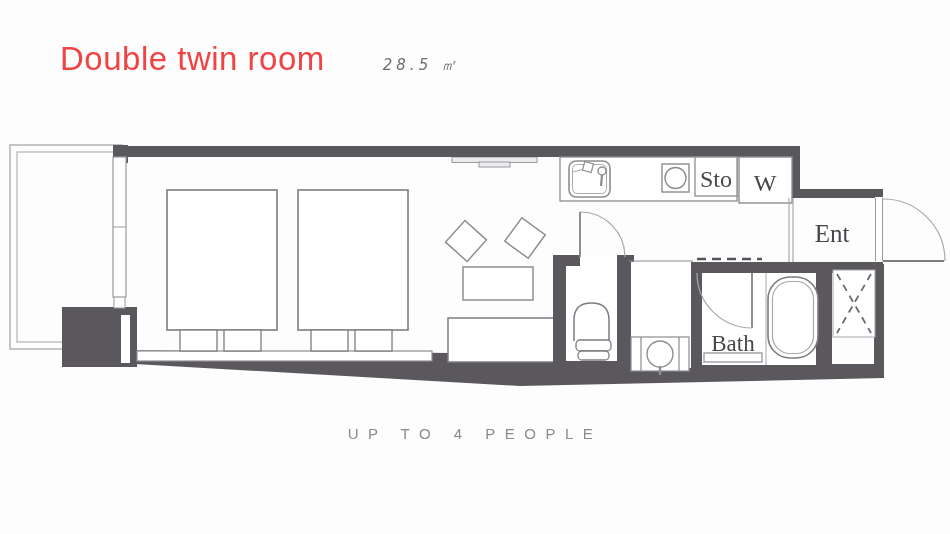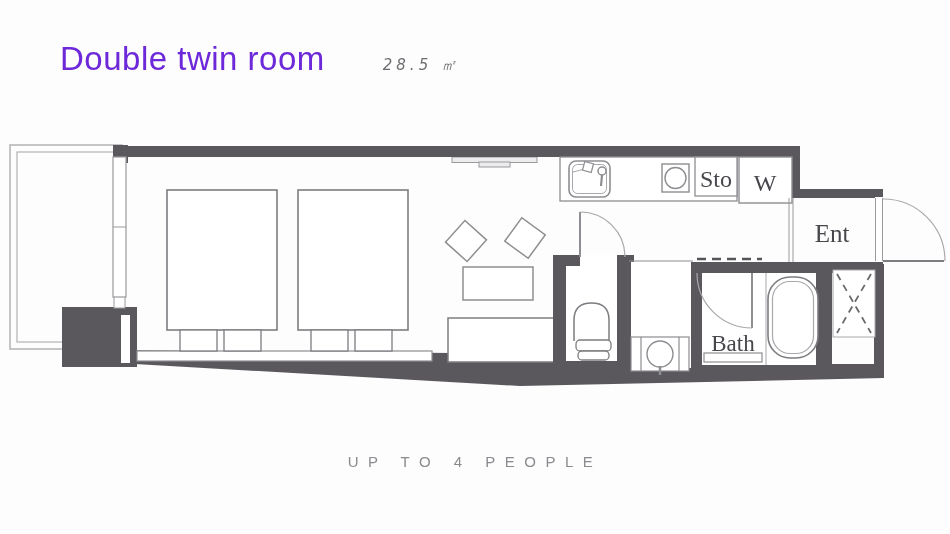--- a/index.html
+++ b/index.html
@@ -1,24 +1,24 @@
 <!DOCTYPE html>
 <html><head>
 <meta charset="utf-8">
 <style>
   html,body{margin:0;padding:0;background:#ffffff;}
   .canvas{
     position:relative;width:950px;height:534px;background:#fdfdfd;overflow:hidden;
     font-family:"Liberation Sans","DejaVu Sans",sans-serif;
   }
   .hdr{position:absolute;left:60px;top:40px;display:flex;align-items:baseline;}
-  .title{font-size:33px;font-weight:400;color:#6d28d9;letter-spacing:0.5px;}
+  .title{font-size:33px;font-weight:400;color:#ef4444;letter-spacing:0.5px;}
   .area{margin-left:58px;font-size:15px;color:#6e6d71;letter-spacing:4px;font-family:"DejaVu Sans","Liberation Sans",sans-serif;font-style:italic;}
   .cap{position:absolute;left:0;top:425px;width:950px;text-align:center;
-       font-size:15px;color:#8b8a8e;letter-spacing:9.5px;font-weight:400;margin-top:28px;}
+       font-size:15px;color:#8b8a8e;letter-spacing:9.5px;font-weight:400;}
   svg text{font-family:"Liberation Serif","DejaVu Serif",serif;fill:#46464b;}
 </style>
 </head>
 <body>
 
 <div class="canvas">
 
   <div class="hdr">
     <div class="title">Double twin room</div>
     <div class="area">28.5 ㎡</div>

